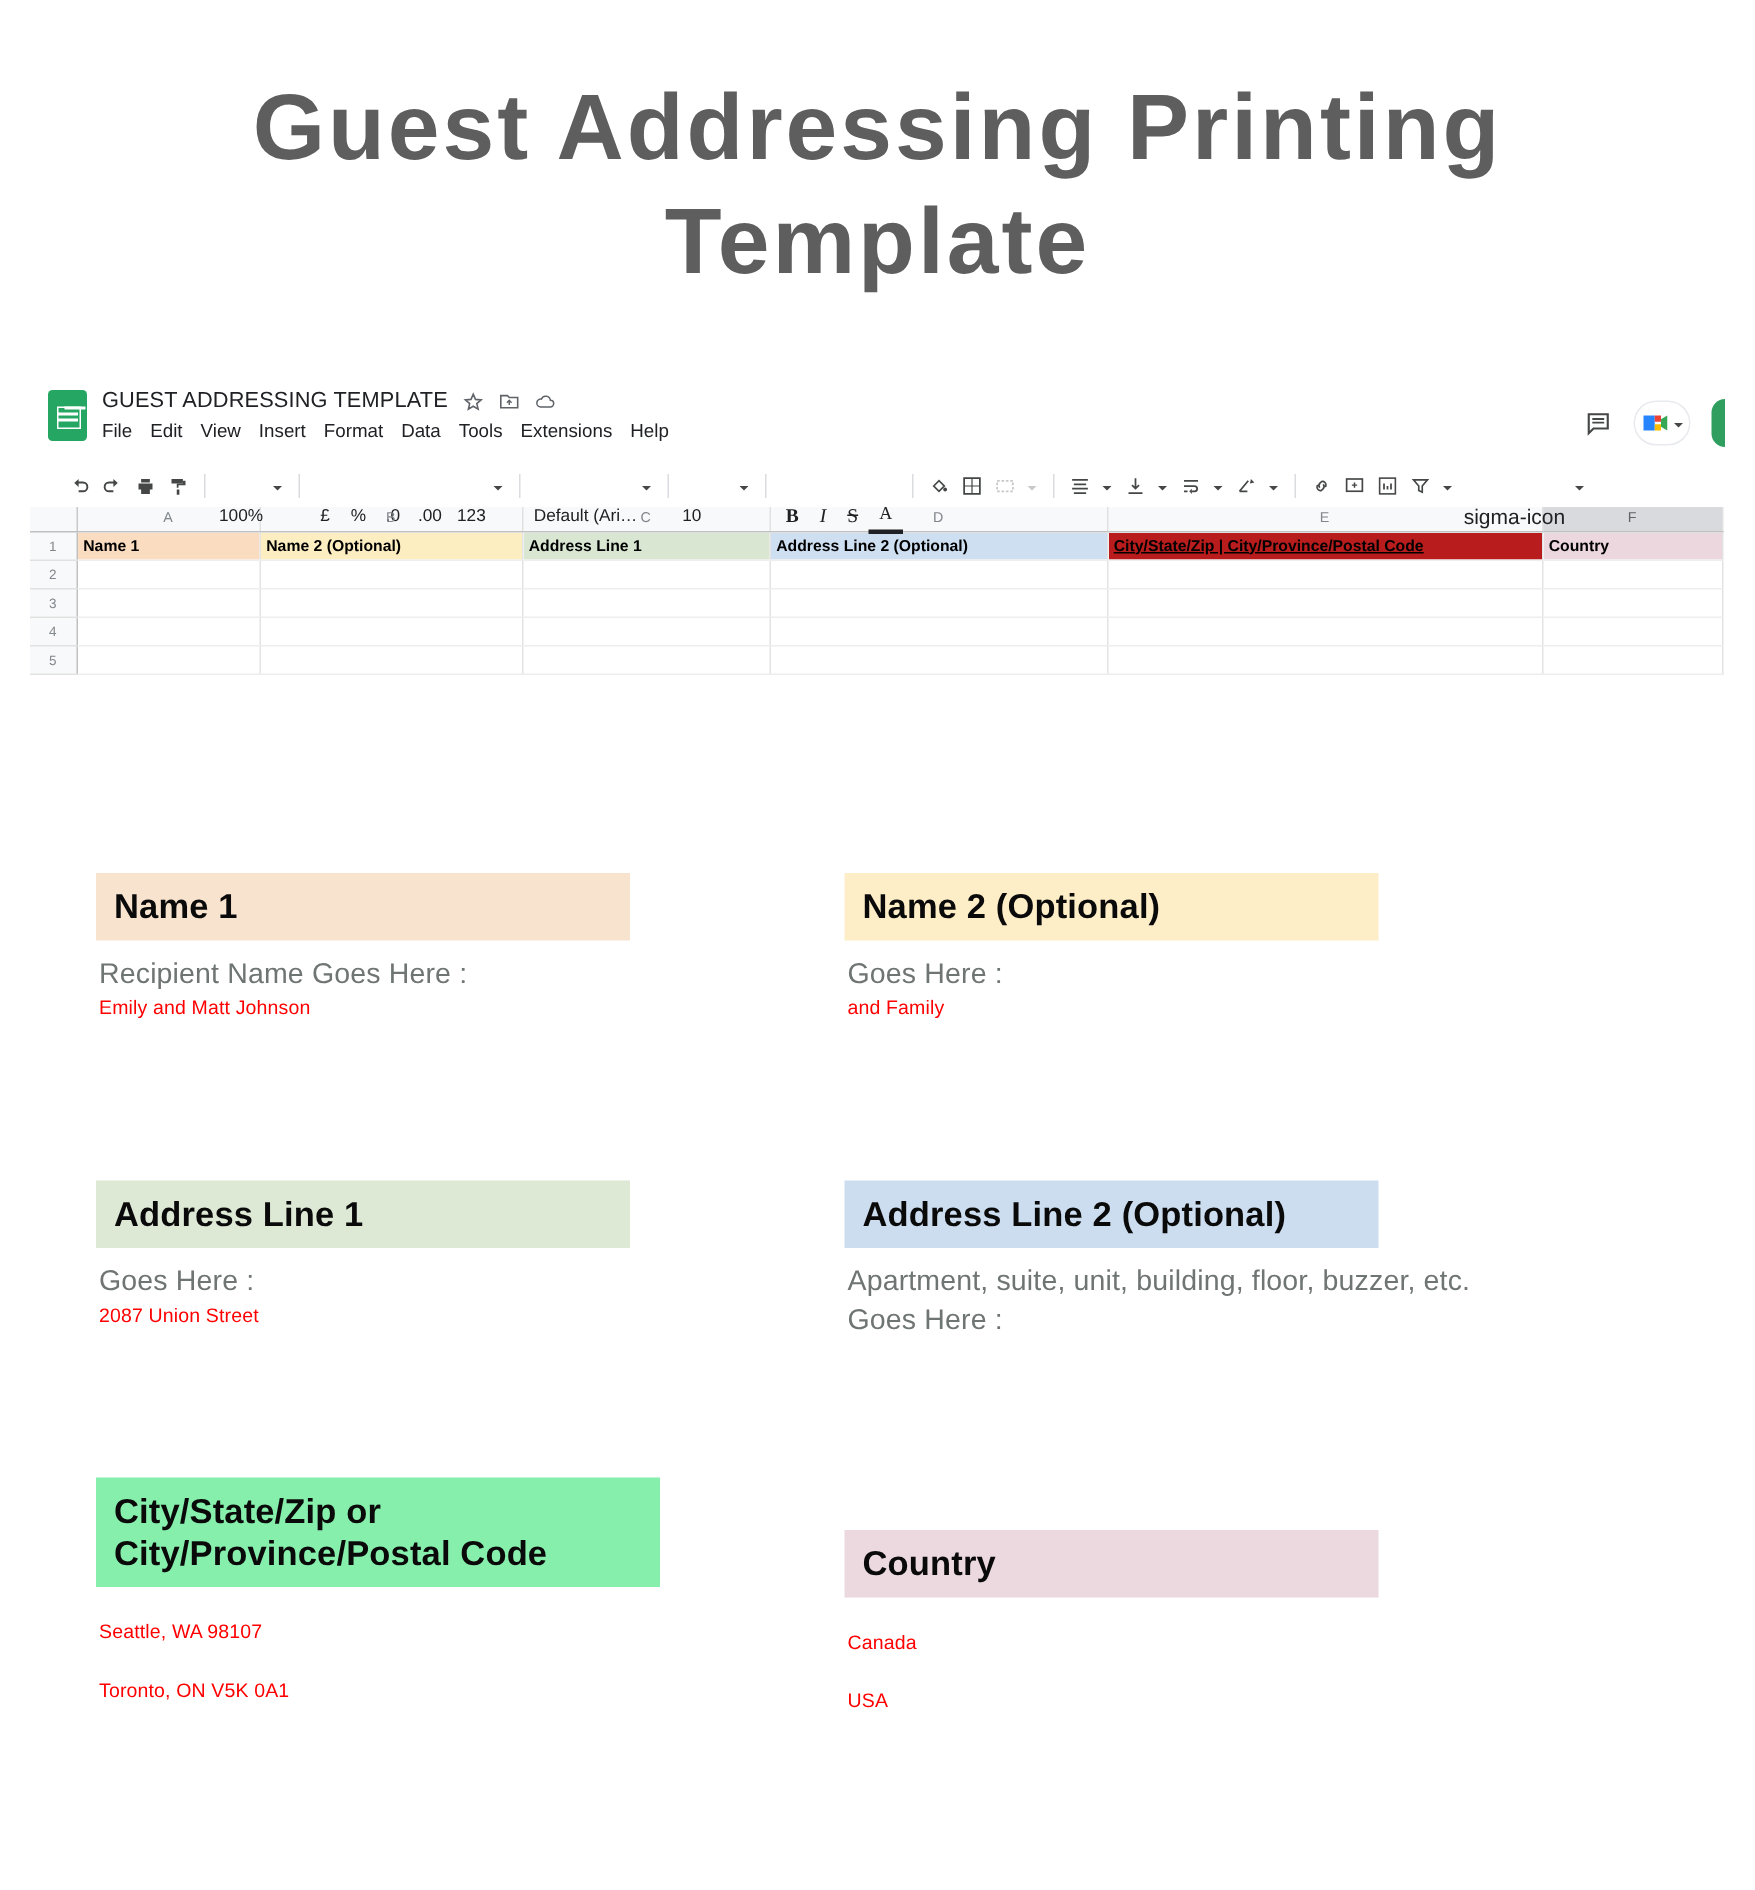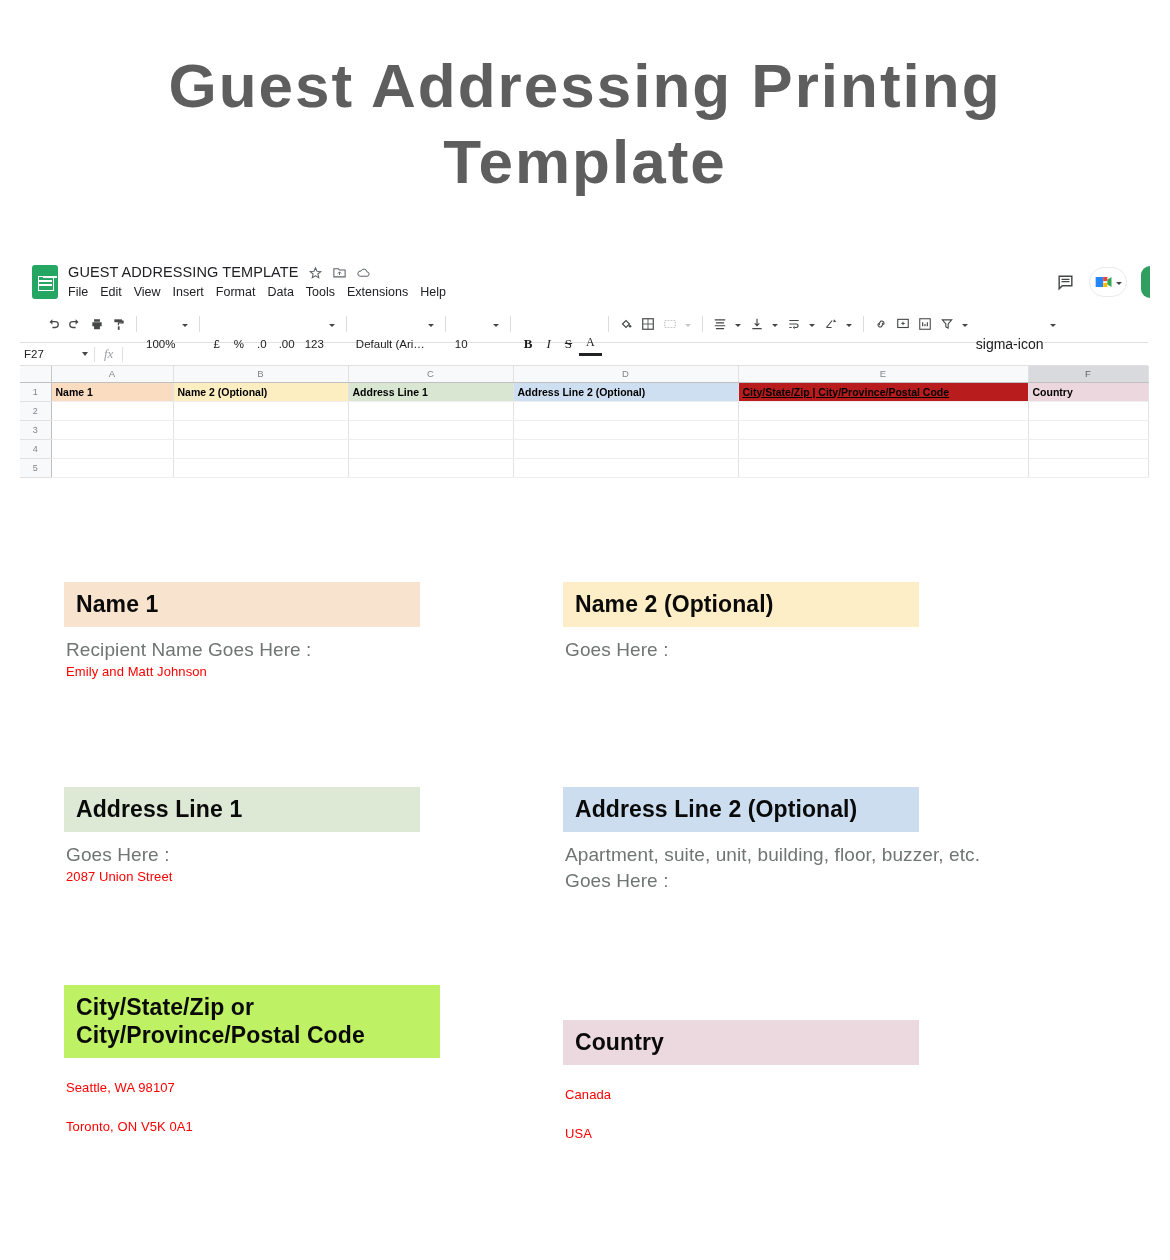--- a/index.html
+++ b/index.html
@@ -29,21 +29,21 @@
     position: absolute;
     left: 20px;
     top: 252px;
     width: 1128px;
     background: #ffffff;
     font-family: "Liberation Sans", sans-serif;
   }
 
   .sheets-topbar {
     display: flex;
-    align-items: center;
+    align-items: flex-start;
     padding: 6px 0 0 0;
     height: 52px;
     position: relative;
   }
   .sheets-logo {
     width: 26px; height: 34px;
     background: #26A663;
     border-radius: 3px;
     margin: 2px 10px 0 12px;
     position: relative;
@@ -459,30 +459,20 @@
     <span class="tb tb-ico">
       <svg viewBox="0 0 24 24">
           <path d="M4 5h16l-6 7v7l-4-2v-5z" fill="none" stroke="#444746" stroke-width="1.9"></path>
         </svg>
     </span>
     <span class="caret"></span>
     <span class="tb tb-txt" style="font-size:14px;padding:0 3px;">sigma-icon</span>
     <span class="caret"></span>
   </div>
 
-  <div class="formula-bar">
-    <div class="name-box">
-      <span>F27</span>
-      <span class="name-box-caret"></span>
-    </div>
-    <div class="fx-sep"></div>
-    <div class="fx-glyph">fx</div>
-    <div class="fx-sep"></div>
-    <div class="formula-input"></div>
-  </div>
 
   <div class="grid">
     <table>
       <colgroup>
         <col class="c-rowhdr">
           <col class="c-a">
           <col class="c-b">
           <col class="c-c">
         <col class="c-d">
           <col class="c-e">
@@ -543,19 +533,19 @@
         <td class="cell"></td>
             <td class="cell"></td>
       </tr>
     </tbody>
       </table>
   </div>
 </div>
 
 <div class="legend" id="legend-root">
     <div class="lg-col-left" style="top: 22px;"><div class="lg-head" style="background: rgb(248, 227, 207); width: 356px;">Name 1</div><div class="lg-desc">Recipient Name Goes Here :</div><div class="lg-val">Emily and Matt Johnson</div></div>
-    <div class="lg-col-right" style="top: 22px;"><div class="lg-head" style="background: rgb(253, 238, 200); width: 356px;">Name 2 (Optional)</div><div class="lg-desc">Goes Here :</div></div>
+    <div class="lg-col-right" style="top: 22px;"><div class="lg-head" style="background: rgb(253, 238, 200); width: 356px;">Name 2 (Optional)</div><div class="lg-desc">Goes Here :</div><div class="lg-val">and Family</div></div>
     <div class="lg-col-left" style="top: 227px;"><div class="lg-head" style="background: rgb(221, 232, 213); width: 356px;">Address Line 1</div><div class="lg-desc">Goes Here :</div><div class="lg-val">2087 Union Street</div></div>
     <div class="lg-col-right" style="top: 227px;"><div class="lg-head" style="background: rgb(204, 221, 239); width: 356px;">Address Line 2 (Optional)</div><div class="lg-desc">Apartment, suite, unit, building, floor, buzzer, etc.</div><div class="lg-desc" style="margin-top: 0px;">Goes Here :</div></div>
-    <div class="lg-col-left" style="top: 425px;"><div class="lg-head" style="background: #bef264; width: 376px;">City/State/Zip or
+    <div class="lg-col-left" style="top: 425px;"><div class="lg-head" style="background: #86efac; width: 376px;">City/State/Zip or
 City/Province/Postal Code</div><div class="lg-val spaced">Seattle, WA 98107</div><div class="lg-val spaced">Toronto, ON V5K 0A1</div></div>
     <div class="lg-col-right" style="top: 460px;"><div class="lg-head" style="background: rgb(236, 217, 224); width: 356px;">Country</div><div class="lg-val spaced">Canada</div><div class="lg-val spaced">USA</div></div>
   </div>
 
 </body></html>

